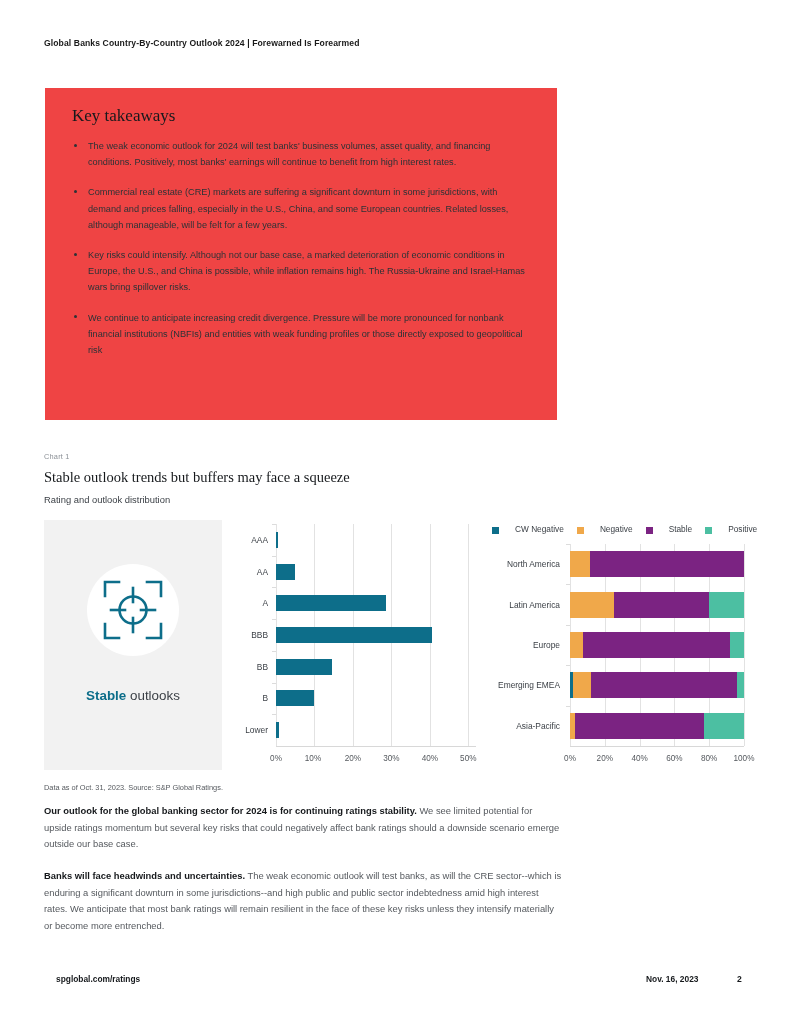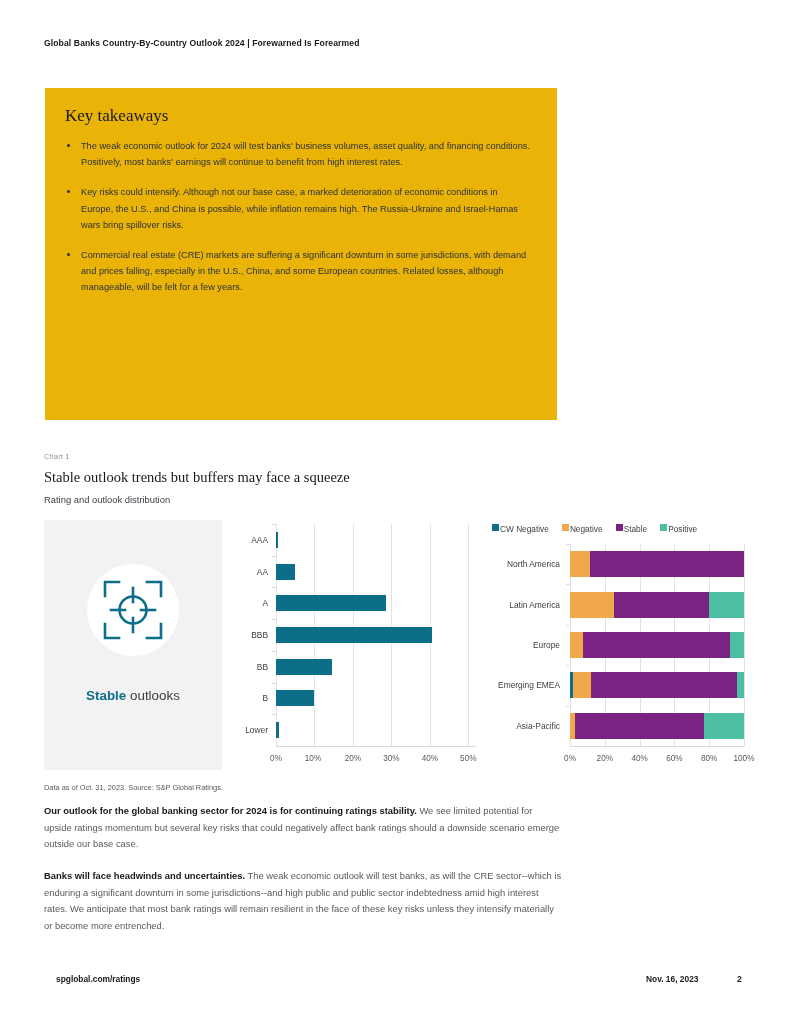--- a/index.html
+++ b/index.html
@@ -16,22 +16,22 @@
   
   .runhead{
     position:absolute;left:44px;top:38px;
     font-size:8.6px;font-weight:bold;color:#1a1a1a;
     letter-spacing:.1px;
   }
 
   
   .kt-box{
     position:absolute;left:45px;top:88px;width:512px;height:332px;
-    background:#eab308;box-sizing:border-box;
-    padding:18px 26px 0 20px;
+    background:#ef4444;box-sizing:border-box;
+    padding:18px 26px 0 27px;
   }
   .kt-title{
     font-family:"Liberation Serif",serif;
     font-size:17px;color:#16191c;margin:0 0 12px 0;font-weight:normal;
   }
   .kt-list{margin:0;padding:0;list-style:none;}
   .kt-list li{
     position:relative;padding-left:16px;margin-bottom:14px;
     font-size:9.2px;line-height:16.2px;color:#2c3236;
   }
@@ -81,21 +81,21 @@
     position:absolute;font-size:8.2px;color:#55595e;text-align:center;
     white-space:nowrap;
   }
   .gridline{position:absolute;width:1px;background:#e2e2e2;}
   .axisline{position:absolute;height:1px;background:#d8d8d8;}
   .bar{position:absolute;}
   .tickmark{position:absolute;width:4px;height:1px;background:#dcdcdc;}
 
   
   .legend{position:absolute;left:492px;top:524px;display:flex;gap:13px;align-items:center;}
-  .legend-item{display:flex;align-items:flex-start;gap:1px;font-size:8.3px;color:#3a3f45;white-space:nowrap;}
+  .legend-item{display:flex;align-items:flex-end;gap:16px;font-size:8.3px;color:#3a3f45;white-space:nowrap;}
   .swatch{width:7px;height:7px;display:inline-block;}
 
   
   .footnote{
     position:absolute;left:44px;top:783px;font-size:7.4px;color:#55595e;
   }
   .para{
     position:absolute;left:44px;width:518px;
     font-size:9.4px;line-height:16.6px;color:#55595e;
   }
@@ -110,22 +110,23 @@
 <body>
 
 <div class="page">
 
   <div class="runhead">Global Banks Country-By-Country Outlook 2024 | Forewarned Is Forearmed</div>
 
   <div class="kt-box">
     <div class="kt-title">Key takeaways</div>
     <ul class="kt-list">
       <li><span class="bullet"></span><span>The weak economic outlook for 2024 will test banks' business volumes, asset quality, and financing conditions. Positively, most banks' earnings will continue to benefit from high interest rates.</span></li>
+      <li><span class="bullet"></span><span>Commercial real estate (CRE) markets are suffering a significant downturn in some jurisdictions, with demand and prices falling, especially in the U.S., China, and some European countries. Related losses, although manageable, will be felt for a few years.</span></li>
       <li><span class="bullet"></span><span>Key risks could intensify. Although not our base case, a marked deterioration of economic conditions in Europe, the U.S., and China is possible, while inflation remains high. The Russia-Ukraine and Israel-Hamas wars bring spillover risks.</span></li>
-      <li><span class="bullet"></span><span>Commercial real estate (CRE) markets are suffering a significant downturn in some jurisdictions, with demand and prices falling, especially in the U.S., China, and some European countries. Related losses, although manageable, will be felt for a few years.</span></li>
+      <li><span class="bullet"></span><span>We continue to anticipate increasing credit divergence. Pressure will be more pronounced for nonbank financial institutions (NBFIs) and entities with weak funding profiles or those directly exposed to geopolitical risk</span></li>
     </ul>
   </div>
 
   <div class="chart-no">Chart 1</div>
   <div class="chart-title">Stable outlook trends but buffers may face a squeeze</div>
   <div class="chart-sub">Rating and outlook distribution</div>
 
   <div class="info-panel">
     <div class="info-circle"></div>
     <svg class="info-icon" width="88" height="88" viewBox="0 0 88 88">

